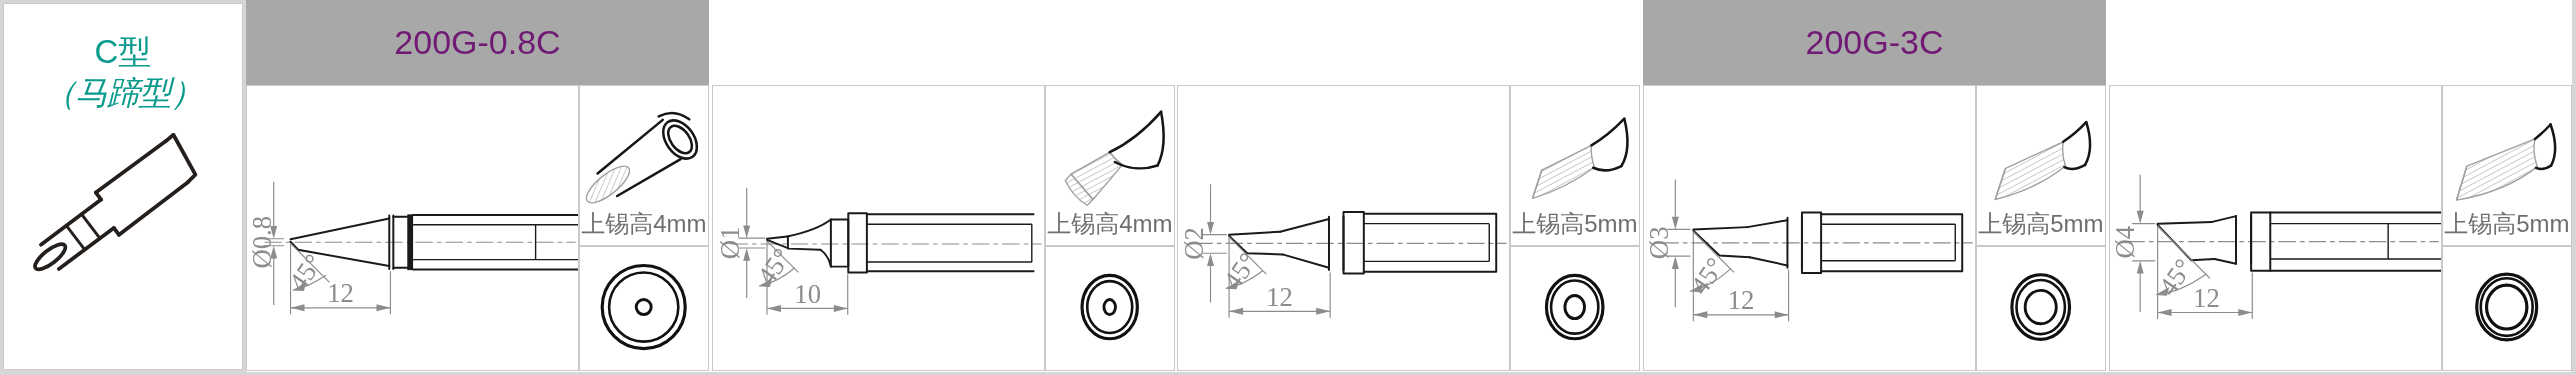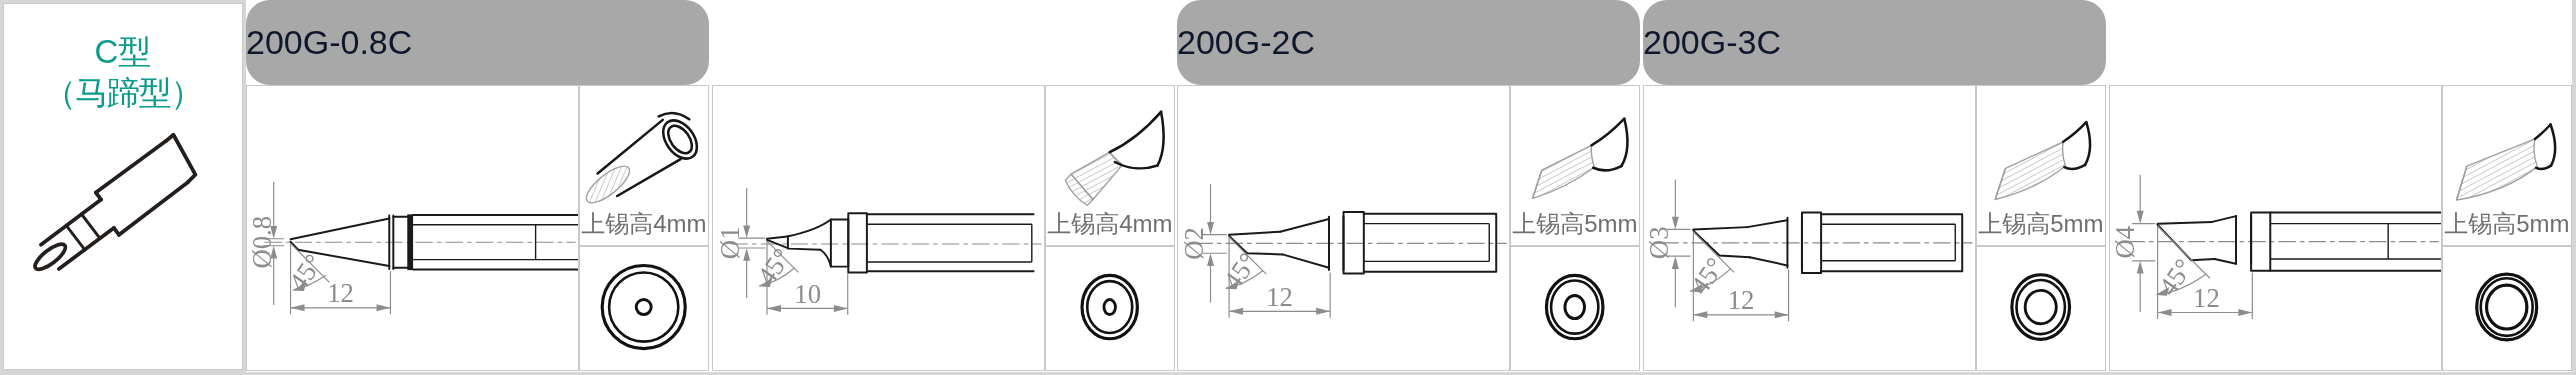--- a/index.html
+++ b/index.html
@@ -3,27 +3,27 @@
 <meta charset="utf-8">
 <style>
   html,body{margin:0;padding:0;background:#e8e8e8;}
   .canvas{position:relative;width:2576px;height:375px;background:#d6d6d6;overflow:hidden;
           font-family:"Liberation Sans",sans-serif;}
   
   .cat-card{position:absolute;left:2.9px;top:2.9px;width:238px;height:365px;background:#fff;
             border:1.7px solid #c9c9c9;display:flex;flex-direction:column;align-items:center;}
   .cat-title{color:#0a9b8c;font-size:33px;line-height:1.25;text-align:center;margin-top:27px;
              font-family:"Liberation Sans",sans-serif;}
-  .cat-title .l2{letter-spacing:-1.2px;}
+  .cat-title .l2{letter-spacing:-1.2px;font-style:italic;}
   .cat-illus{margin-top:20px;}
   
   .cols{position:absolute;left:246px;top:0;width:2326px;height:372px;background:#fff;}
   .col{position:absolute;top:0;width:463px;height:372px;}
-  .col-header{height:85px;background:#a8a8a8;color:#0f172a;display:flex;align-items:center;
-              font-size:34px;letter-spacing:0;border-radius:24px;}
+  .col-header{height:85px;background:#a8a8a8;color:#701a75;display:flex;align-items:center;
+              justify-content:center;font-size:34px;letter-spacing:0;}
   .col-body{position:absolute;top:85px;left:0;width:463px;height:286px;box-sizing:border-box;
             display:grid;grid-template-columns:331px 1fr;grid-template-rows:159px 1fr;gap:1.7px;
             background:#c9c9c9;border:1.7px solid #c9c9c9;}
   .cell{background:#fff;overflow:hidden;}
   .drawing-cell{grid-row:1/3;}
   .drawing-cell svg{display:block;width:100%;height:100%;}
   .render-cell{display:flex;flex-direction:column;align-items:center;}
   .render-cell svg{display:block;width:124px;height:122px;flex:none;}
   .caption{height:32px;display:flex;align-items:center;justify-content:center;
            font-size:24px;color:#6f6f6f;white-space:nowrap;}
@@ -177,23 +177,20 @@
           <svg viewBox="0 0 215 205">
             <ellipse cx="107" cy="100" rx="48" ry="55" fill="none" stroke="#111" stroke-width="5.5"></ellipse>
             <ellipse cx="107" cy="100" rx="39" ry="45" fill="none" stroke="#111" stroke-width="4.5"></ellipse>
             <ellipse cx="107" cy="100" rx="10" ry="13" fill="none" stroke="#111" stroke-width="5"></ellipse>
           </svg>
         </div>
       </div>
     </div>
 
     <div class="col" style="left:931px">
-      <div class="col-header">
-        <span>200G-2C</span>
-      </div>
       <div class="col-body">
         <div class="cell drawing-cell">
           <svg viewBox="0 0 570 487">
             <path class="dl" d="M30 270 H566" stroke-dasharray="30 7 8 7"></path>
             <path class="pl" d="M88 255 L176 250"></path>
             <path class="pl" d="M88 257 L119 287 L180 289"></path>
             <path class="pl" d="M176 250 L260 228"></path>
             <path class="pl" d="M180 289 L260 312"></path>
             <path class="pl" d="M260 224 V316 M285 224 V316"></path>
             <path class="pl" d="M285 216 H320 M285 322 H320 M285 216 V322 M320 216 V322"></path>

